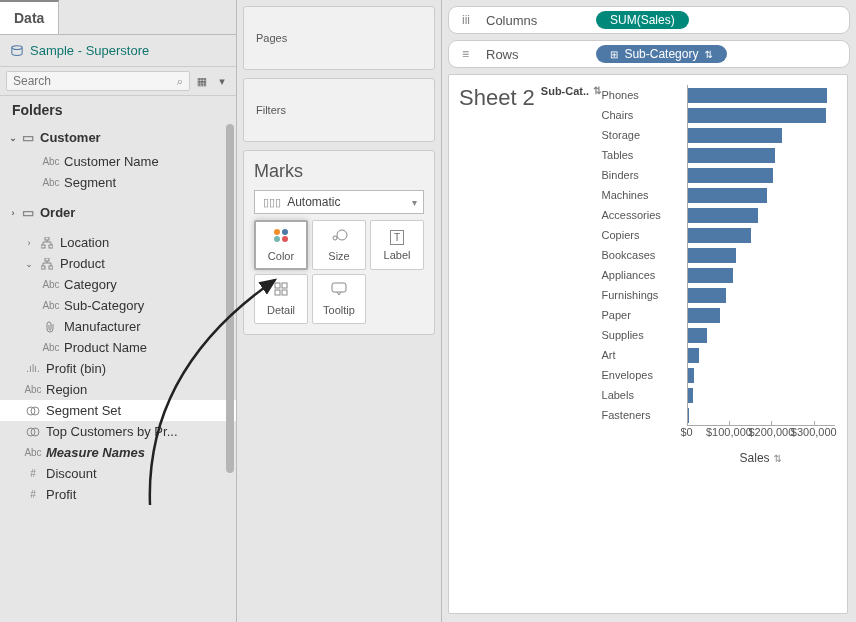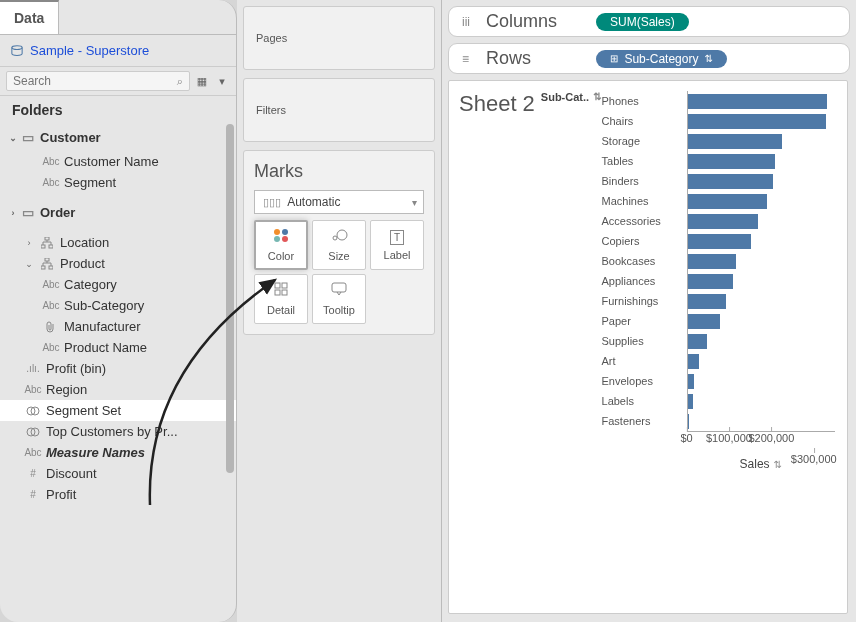--- a/index.html
+++ b/index.html
@@ -1,26 +1,26 @@
 <!DOCTYPE html>
 <html><head>
 <meta charset="utf-8">
 <style>
   * { box-sizing: border-box; margin: 0; padding: 0; font-family: -apple-system, "Segoe UI", Arial, sans-serif; }
   body { background: #d6d6d6; width: 856px; height: 622px; overflow: hidden; font-size: 13px; color: #333; position: relative; }
   .layout { display: flex; height: 100%; }
 
   
-  .left-panel { width: 237px; background: #e6e6e6; border-right: 1px solid #bbb; display: flex; flex-direction: column; border-radius: 18px; }
+  .left-panel { width: 237px; background: #e6e6e6; border-right: 1px solid #bbb; display: flex; flex-direction: column; }
   .tabs { display: flex; border-bottom: 1px solid #bbb; }
   .tab { padding: 8px 14px; font-size: 14px; color: #555; cursor: pointer; }
   .tab.active { background: #fff; font-weight: 600; border-top: 2px solid #888; border-right: 1px solid #bbb; }
   .tab.inactive { position: relative; flex: 1; }
   .tab .dots { position: absolute; right: 8px; top: 10px; font-size: 10px; color: #888; }
-  .datasource { padding: 8px 10px; display: flex; align-items: center; gap: 6px; border-bottom: 1px solid #ccc; color: #1d4ed8; }
+  .datasource { padding: 8px 10px; display: flex; align-items: center; gap: 6px; border-bottom: 1px solid #ccc; color: #0f766e; }
   .ds-icon { width: 14px; height: 12px; }
   .search-row { display: flex; align-items: center; padding: 4px 6px; border-bottom: 1px solid #ccc; gap: 4px; }
   .search-box { flex: 1; display: flex; align-items: center; background: #f5f5f5; border: 1px solid #ccc; border-radius: 2px; padding: 2px 6px; font-size: 12px; color: #888; }
   .search-box input { border: none; background: transparent; flex: 1; outline: none; font-size: 12px; }
   .mini-icon { width: 16px; text-align: center; color: #666; cursor: pointer; font-size: 11px; }
   .folders-label { padding: 6px 12px; font-weight: 600; font-size: 14px; color: #333; }
   .tree { flex: 1; overflow-y: auto; padding-bottom: 10px; position: relative; }
   .tree-scroll { position: absolute; right: 2px; top: 0; bottom: 0; width: 8px; }
   .tree-scroll-thumb { position: absolute; left: 0; right: 0; background: #b5b5b5; border-radius: 4px; }
   .tree-item { display: flex; align-items: center; padding: 3px 8px; gap: 4px; cursor: pointer; white-space: nowrap; color: #333; }
@@ -46,21 +46,21 @@
   .mark-grid { display: grid; grid-template-columns: repeat(3, 1fr); gap: 4px; }
   .mark-btn { background: #fff; border: 1px solid #ccc; border-radius: 2px; display: flex; flex-direction: column; align-items: center; justify-content: center; gap: 4px; padding: 6px 2px; cursor: pointer; font-size: 11px; color: #555; height: 50px; }
   .mark-btn.highlight { border: 2px solid #aaa; box-shadow: 0 0 6px rgba(0,0,0,0.2); }
   .mark-btn .mi { font-size: 16px; color: #666; }
 
   
   .right-panel { flex: 1; display: flex; flex-direction: column; background: #e6e6e6; }
   .shelves-top { padding: 6px 6px 0 6px; }
   .shelf-row { display: flex; align-items: center; background: #ffffff; border: 1px solid #ccc; border-radius: 9px; padding: 4px 13px; margin-bottom: 6px; gap: 10px; }
   .shelf-row .lbl-icon { color: #888; width: 14px; font-size: 12px; }
-  .shelf-row .lbl { color: #555; font-size: 18px; min-width: 100px; }
+  .shelf-row .lbl { color: #555; font-size: 13px; min-width: 100px; }
   .pill { padding: 2px 14px; border-radius: 12px; font-size: 12px; color: #fff; display: inline-flex; align-items: center; gap: 6px; }
   .pill.green { background: #00897b; }
   .pill.blue { background: #4e79a7; }
   .pill .picon { font-size: 10px; }
   .viz-area { flex: 1; background: #fff; margin: 0 8px 8px 6px; border: 1px solid #ccc; border-radius: 2px; padding: 10px 12px 10px 10px; display: flex; }
   .viz-title { font-size: 22px; font-weight: 300; color: #555; margin-bottom: 8px; }
   .subcat-hdr { font-size: 11px; font-weight: 600; color: #444; margin-left: 6px; display: flex; gap: 4px; }
   .chart { flex: 1; display: flex; flex-direction: column; }
   .chart-rows { display: flex; }
   .ylabels { display: flex; flex-direction: column; padding-right: 4px; }
@@ -369,21 +369,21 @@
               </div>
               <div class="bar-row">
                 <div class="bar" style="width: 0.857143%;"></div>
               </div>
             </div>
         </div>
         <div class="xaxis" id="xaxis">
             <div class="xtick" style="left: 0%;">$0</div>
             <div class="xtick" style="left: 28.5714%;">$100,000</div>
             <div class="xtick" style="left: 57.1429%;">$200,000</div>
-            <div class="xtick" style="left: 85.7143%; margin-top: 21px;">$300,000</div>
+            <div class="xtick" style="left: 85.7143%;">$300,000</div>
           </div>
         <div class="xaxis-title">
           <span>Sales</span>
           <span class="sort-ico">⇅</span>
         </div>
       </div>
     </div>
   </div>
 </div>
 

